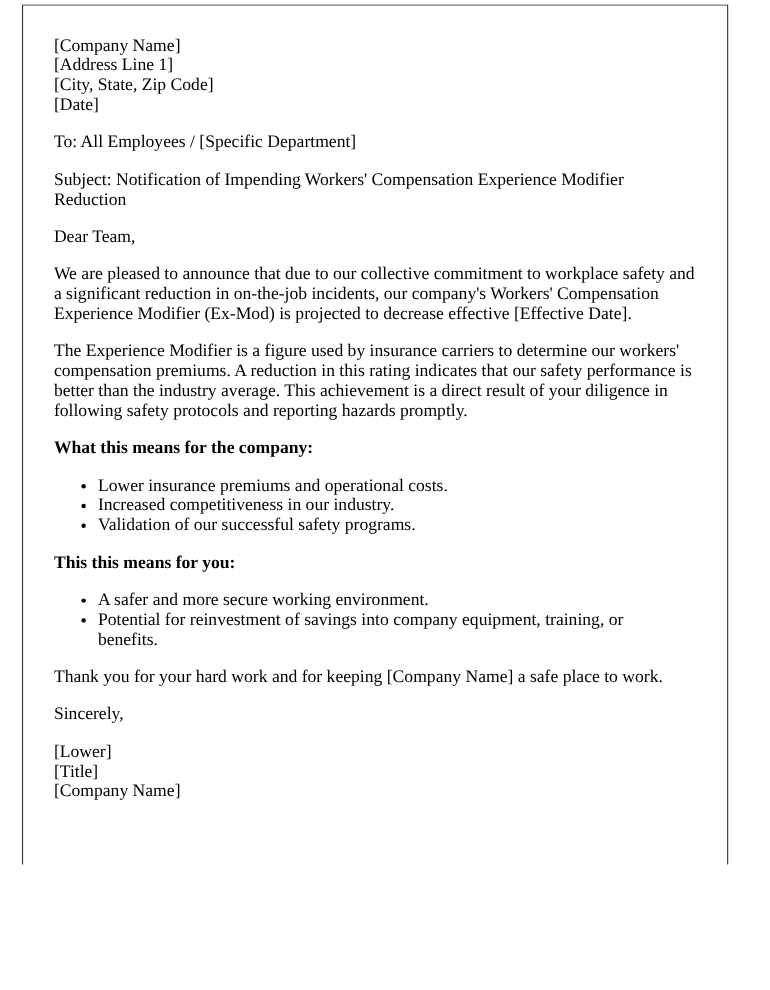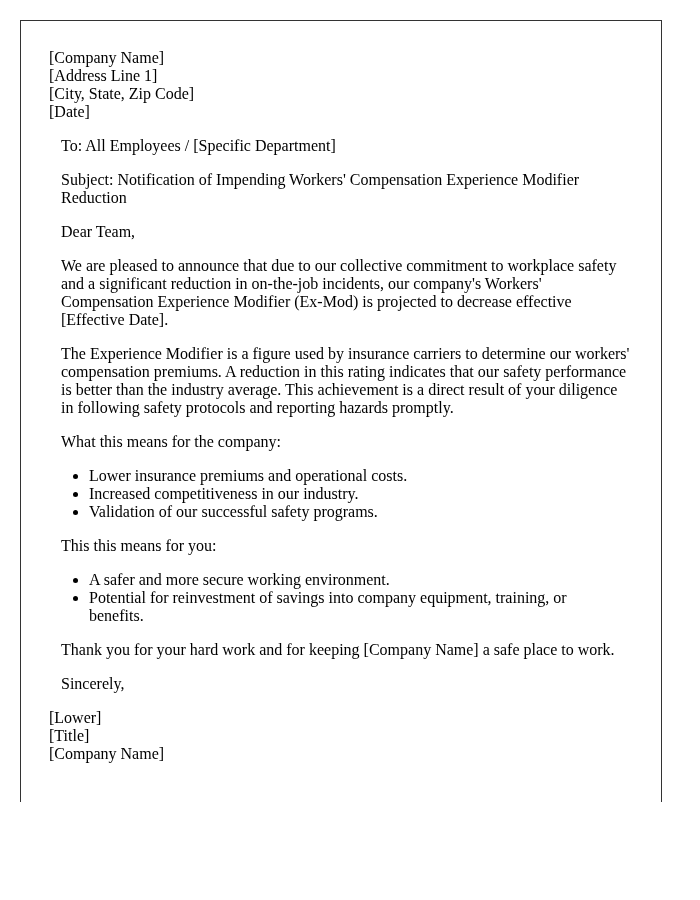--- a/index.html
+++ b/index.html
@@ -13,47 +13,47 @@
     body {
       font-family: "Liberation Serif", "DejaVu Serif", serif;
       font-size: 16px;
       line-height: 18px;
       color: #000000;
       position: relative;
     }
     .viewport {
       position: absolute;
       left: 20px;
-      top: 20px;
+      top: 4px;
       width: 678px;
       height: 782px;
       overflow: hidden;
     }
     .page {
       box-sizing: border-box;
       width: 642px;
       min-height: 900px;
       border: 1.5px solid #333333;
       padding: 28px 28px 40px 28px;
       background: #ffffff;
     }
     p {
-      margin: 0 0 16px 12px;
+      margin: 0 0 16px 0;
     }
     .address p, .signature p {
       margin: 0;
     }
     .address {
       margin-bottom: 16px;
     }
     .subject {
       font-weight: normal;
     }
     .section-heading {
-      font-weight: normal;
+      font-weight: bold;
       margin-bottom: 16px;
     }
     ul {
       margin: 0 12px 16px 0;
       padding-left: 40px;
     }
     ul li {
       margin: 0;
       padding: 0;
     }

